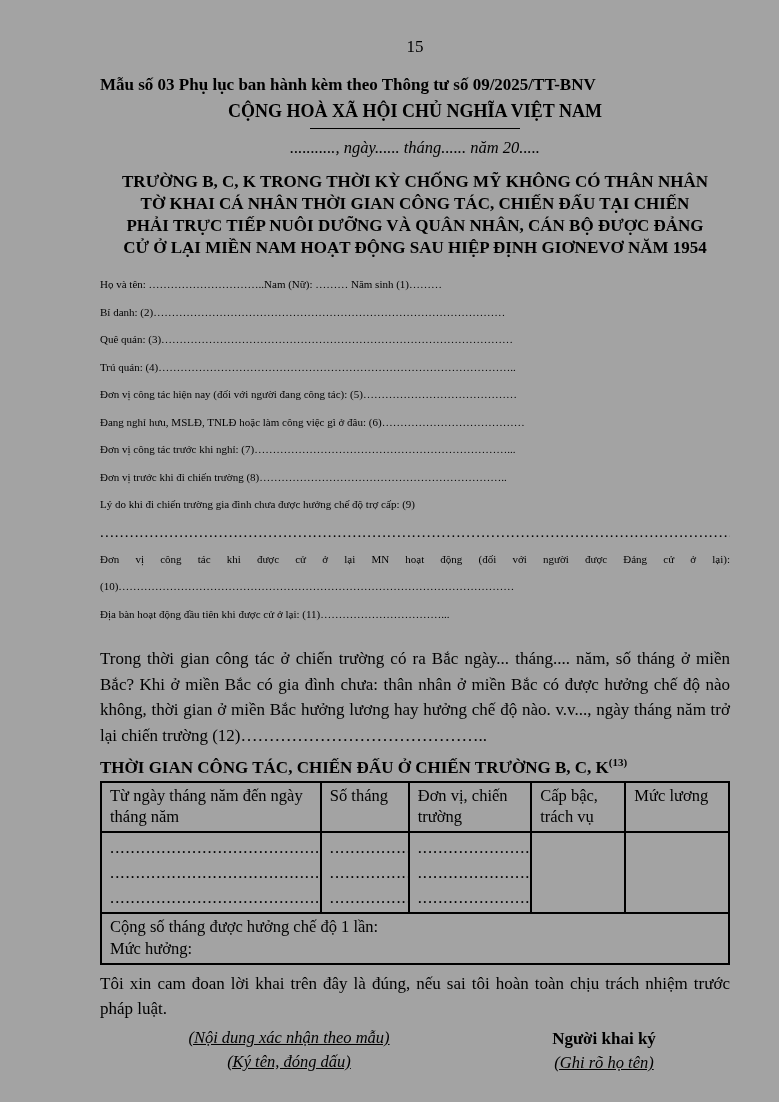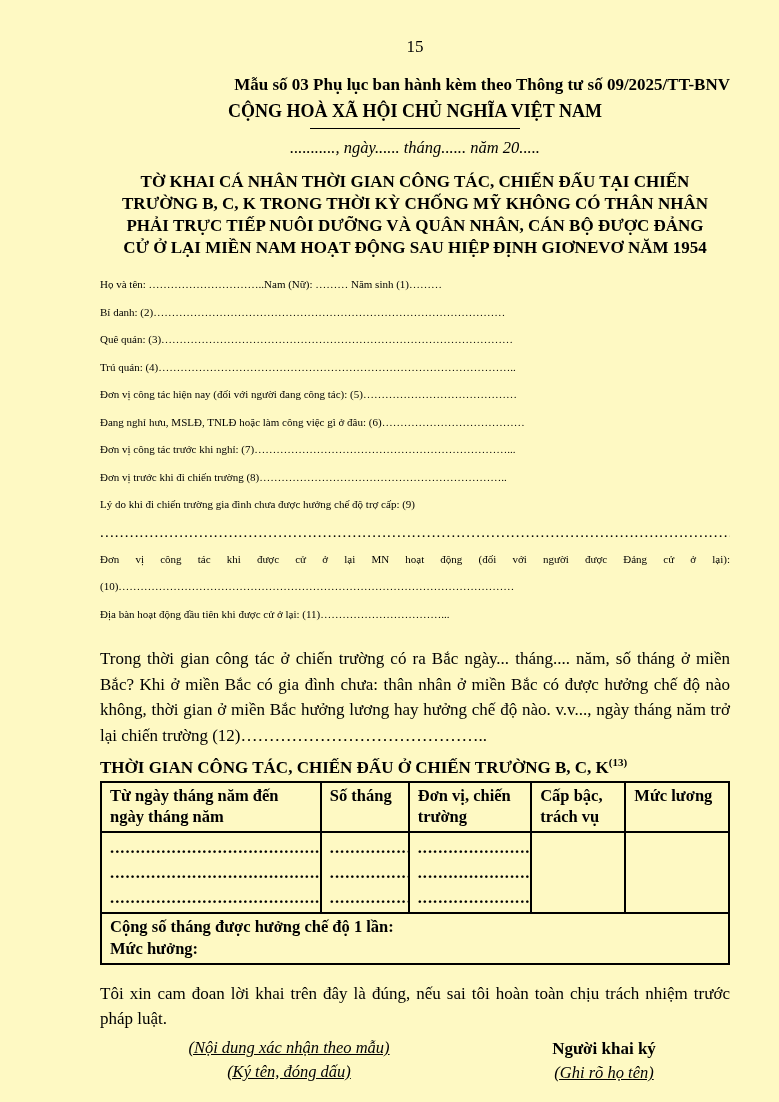--- a/index.html
+++ b/index.html
@@ -1,66 +1,66 @@
 <!DOCTYPE html>
 <html><head>
 <meta charset="utf-8">
 <style>
   html,body{margin:0;padding:0;background:#e8e8e8;}
   .page{
-    width:779px;height:1102px;background:#fef9c3;margin:0 auto;
+    width:779px;height:1102px;background:#a3a3a3;margin:0 auto;
     box-sizing:border-box;padding:36px 49px 0 100px;
     font-family:"Liberation Serif","DejaVu Serif",serif;
     color:#000;overflow:hidden;position:relative;
   }
   .content{width:630px;}
   .page-number{text-align:center;font-size:17px;line-height:22px;margin-bottom:16px;}
-  .form-ref{text-align:right;font-weight:bold;font-size:17px;line-height:22px;margin-bottom:3px;}
+  .form-ref{text-align:left;font-weight:bold;font-size:17px;line-height:22px;margin-bottom:3px;}
   .national{text-align:center;font-weight:bold;font-size:18px;line-height:24px;margin-bottom:5px;}
   .motto{text-align:center;font-weight:bold;font-size:17px;line-height:22px;}
   .motto-rule{width:210px;border-top:1.6px solid #000;margin:3px auto 0;}
   .dateline{text-align:center;font-style:italic;font-size:16.5px;line-height:22px;margin-top:8px;margin-bottom:12px;}
   .form-title{text-align:center;font-weight:bold;font-size:17px;line-height:22px;margin-bottom:12px;}
   .field-line{font-size:11px;line-height:27.5px;white-space:nowrap;overflow:hidden;}
   .fine-dots{font-size:15px;line-height:27px;letter-spacing:1.2px;white-space:nowrap;overflow:hidden;}
   .just-force{text-align:justify;text-align-last:justify;}
   .para{font-size:17px;line-height:25.5px;text-align:justify;margin-top:18px;}
   .tbl-heading{font-weight:bold;font-size:17px;line-height:23px;margin-top:3px;margin-bottom:2px;}
   .tbl-heading sup{font-size:11px;}
   table.service{width:100%;border-collapse:collapse;table-layout:fixed;}
   table.service th,table.service td{
-    border:2px solid #000;font-weight:bold;text-align:left;vertical-align:top;
+    border:2px solid #000;font-weight:normal;text-align:left;vertical-align:top;
     font-size:16.5px;padding:2px 8px;overflow:hidden;
   }
   table.service th{line-height:21.5px;height:44px;}
   td.dots-cell{white-space:pre;line-height:25px;padding-top:12px;padding-bottom:6px;font-size:15px;letter-spacing:1px;}
   td.sum-cell{line-height:22.5px;padding-top:3px;padding-bottom:3px;}
-  .declaration{font-size:17px;line-height:25.5px;text-align:justify;margin-top:16px;}
+  .declaration{font-size:17px;line-height:25.5px;text-align:justify;margin-top:6px;}
   .sig-row{display:flex;margin-top:4px;}
   .sig-left{width:60%;text-align:center;}
   .sig-right{width:40%;text-align:center;}
   .sig-title{font-weight:bold;font-size:17px;line-height:25px;}
   .sig-note{font-style:italic;font-size:16.5px;line-height:24px;text-decoration:underline;}
 </style>
 </head>
 <body>
 
 <div class="page">
   <div class="content">
 
     <div class="page-number">15</div>
 
     <div class="form-ref">Mẫu số 03 Phụ lục ban hành kèm theo Thông tư số 09/2025/TT-BNV</div>
     <div class="national">CỘNG HOÀ XÃ HỘI CHỦ NGHĨA VIỆT NAM</div>
     <div class="motto-rule"></div>
     <div class="dateline">..........., ngày...... tháng...... năm 20.....</div>
 
     <div class="form-title">
+      <div>TRƯỜNG B, C, K TRONG THỜI KỲ CHỐNG MỸ KHÔNG CÓ THÂN NHÂN</div>
       <div>TỜ KHAI CÁ NHÂN THỜI GIAN CÔNG TÁC, CHIẾN ĐẤU TẠI CHIẾN</div>
-      <div>TRƯỜNG B, C, K TRONG THỜI KỲ CHỐNG MỸ KHÔNG CÓ THÂN NHÂN</div>
       <div>PHẢI TRỰC TIẾP NUÔI DƯỠNG VÀ QUÂN NHÂN, CÁN BỘ ĐƯỢC ĐẢNG</div>
       <div>CỬ Ở LẠI MIỀN NAM HOẠT ĐỘNG SAU HIỆP ĐỊNH GIƠNEVƠ NĂM 1954</div>
     </div>
 
     <div class="field-line">Họ và tên: …………………………..Nam (Nữ):      ……… Năm sinh (1)………</div>
     <div class="field-line">Bí danh: (2)……………………………………………………………………………………</div>
     <div class="field-line">Quê quán: (3)……………………………………………………………………………………</div>
     <div class="field-line">Trú quán: (4)……………………………………………………………………………………..</div>
     <div class="field-line">Đơn vị công tác hiện nay (đối với người đang công tác): (5)……………………………………</div>
     <div class="field-line">Đang nghỉ hưu, MSLĐ, TNLĐ hoặc làm công việc gì ở đâu: (6)…………………………………</div>

